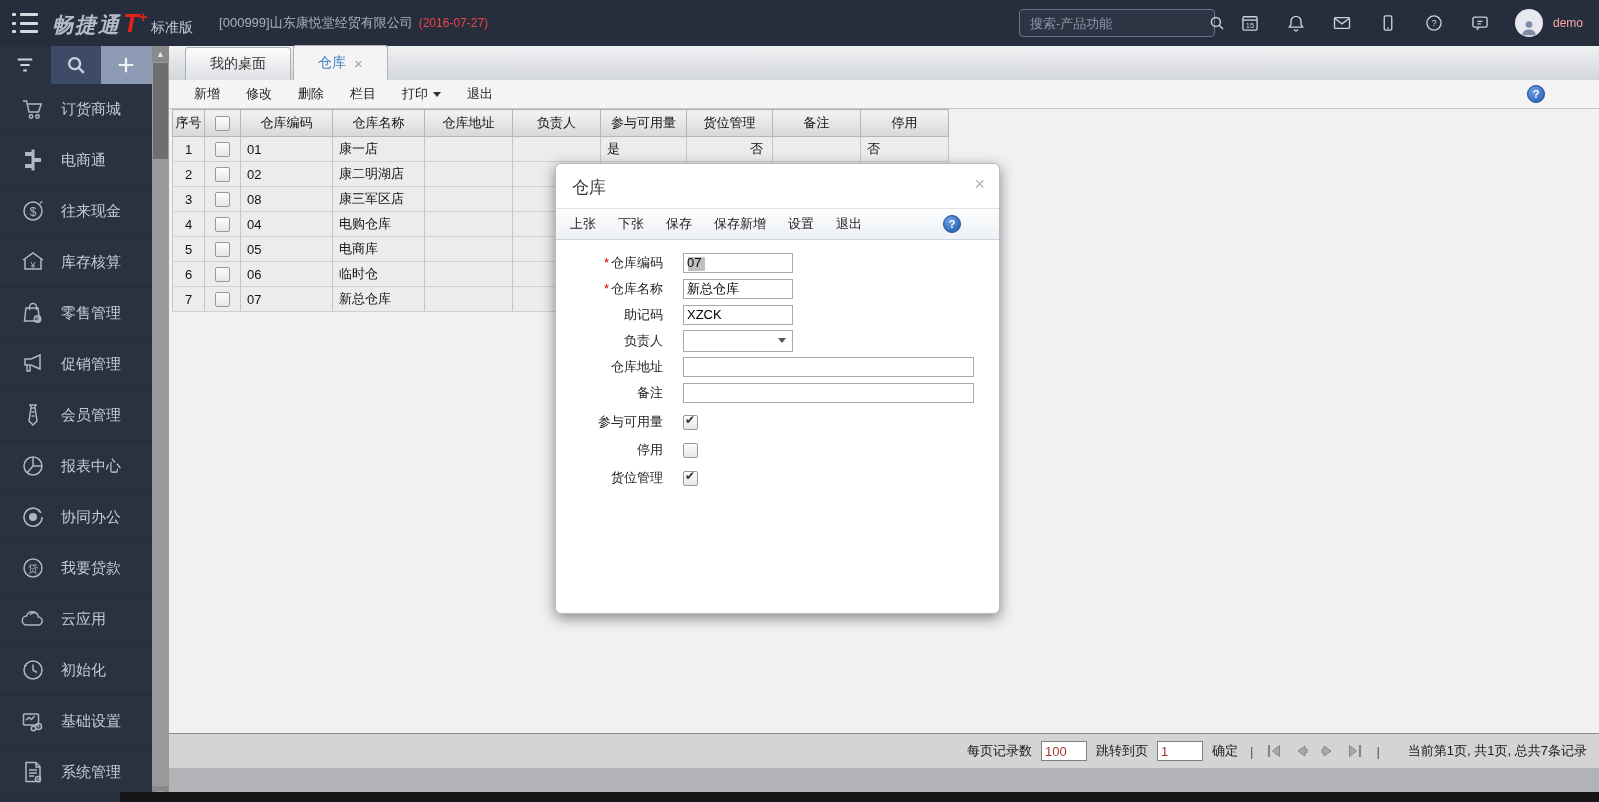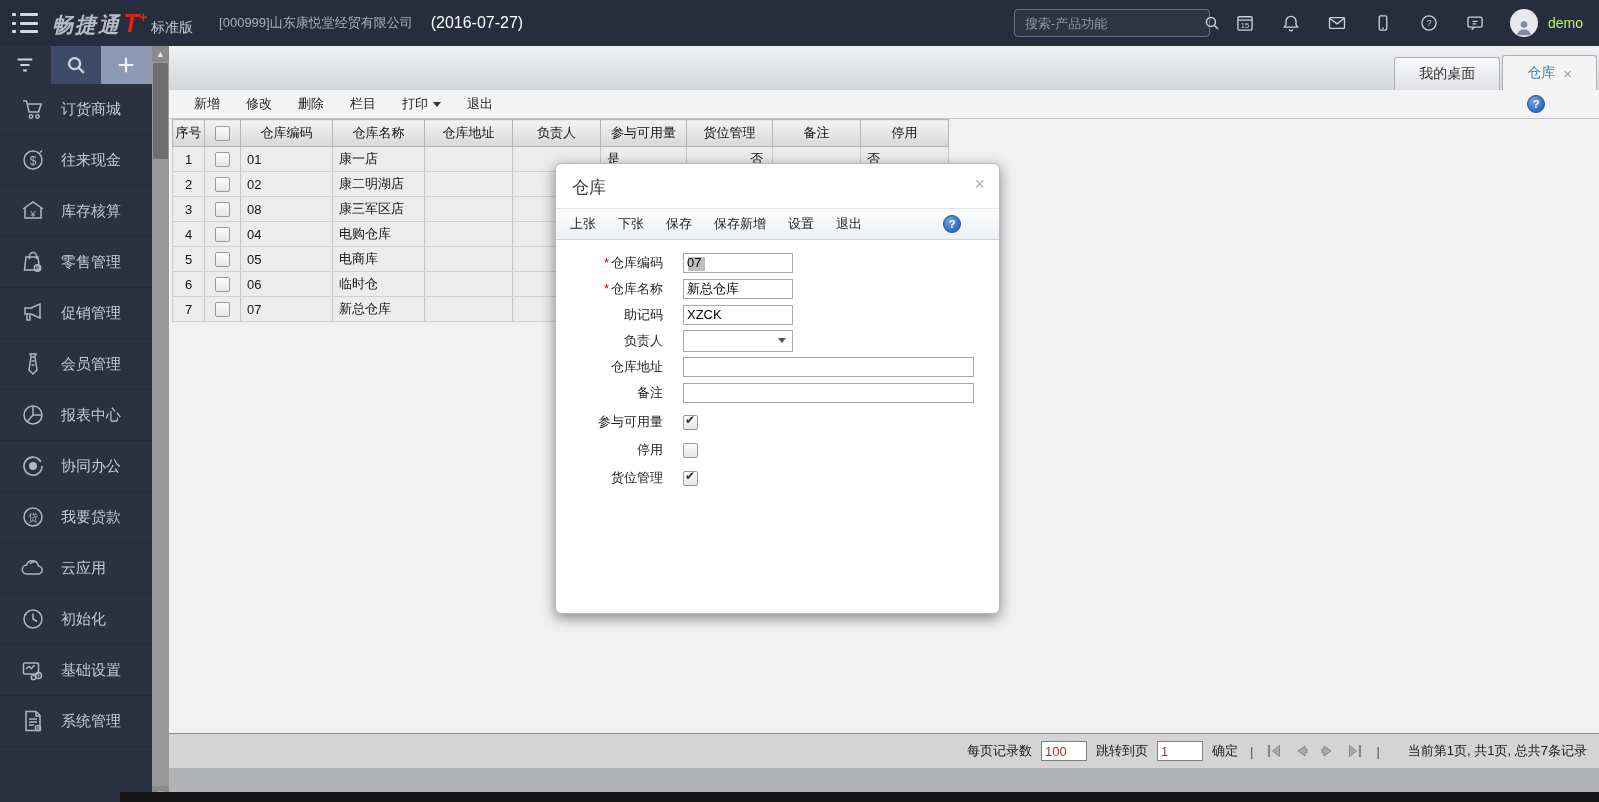--- a/index.html
+++ b/index.html
@@ -10,32 +10,32 @@
           display:flex;align-items:center;color:#c3c9d3;}
   .hamburger{width:26px;height:20px;margin:0 14px 0 12px;display:flex;flex-direction:column;justify-content:space-between;cursor:pointer;}
   .hamburger i{display:block;height:3px;background:#d5d9e0;border-radius:1px;position:relative;margin-left:8px;}
   .hamburger i::before{content:"";position:absolute;left:-8px;top:0;width:4px;height:3px;background:#d5d9e0;border-radius:1px;}
   .brand{display:flex;align-items:baseline;margin-right:26px;white-space:nowrap;}
   .brand-name{font-size:21px;font-weight:bold;font-style:italic;color:#b6bcc7;letter-spacing:2px;}
   .brand-t{font-size:26px;font-weight:bold;color:#e32119;font-style:italic;margin-left:2px;}
   .brand-plus{font-size:14px;font-weight:bold;color:#e32119;vertical-align:super;}
   .brand-ed{font-size:14px;color:#c6cbd4;margin-left:4px;}
   .company{font-size:13px;color:#a9b0bd;white-space:nowrap;}
-  .topdate{font-size:16px;color:#ffffff;margin-left:18px;white-space:nowrap;}
+  .topdate{font-size:12px;color:#ef4444;margin-left:6px;white-space:nowrap;}
   .topbar-right{margin-left:auto;display:flex;align-items:center;gap:24px;padding-right:16px;}
   .searchbox{display:flex;align-items:center;width:178px;height:26px;border:1px solid #6a7286;border-radius:4px;
              background:#2d3444;padding:0 8px;}
   .searchbox input{flex:1;border:none;outline:none;background:transparent;color:#aeb5c2;font-size:13px;
                    font-family:"Liberation Sans","DejaVu Sans",sans-serif;}
   .searchbox input::placeholder{color:#8f97a8;}
   .top-icn{width:22px;height:22px;display:inline-flex;align-items:center;justify-content:center;color:#ccd1da;cursor:pointer;}
   .top-icn svg{width:20px;height:20px;}
   .avatar{width:28px;height:28px;border-radius:50%;background:#e7e9ee;display:flex;align-items:flex-end;justify-content:center;overflow:hidden;}
   .avatar svg{width:20px;height:20px;color:#7e8ba2;}
-  .username{font-size:14px;color:#bef264;margin-left:-14px;}
+  .username{font-size:12px;color:#fca5a5;margin-left:-14px;}
   
   .main{position:absolute;left:0;top:46px;width:1599px;height:756px;display:flex;}
   .sidebar{width:152px;background:#2a3140;flex:none;display:flex;flex-direction:column;}
   .side-btns{height:38px;display:flex;flex:none;}
   .side-btn{width:50.6px;display:flex;align-items:center;justify-content:center;cursor:pointer;color:#cdd3de;}
   .side-btn svg{width:22px;height:22px;}
   .side-btn.b2{background:#3e4b66;}
   .side-btn.b3{background:#8c9ab3;color:#f0f2f6;}
   .side-menu{flex:1;overflow:hidden;}
   .side-item{height:50px;display:flex;align-items:center;padding-left:20px;gap:15px;cursor:pointer;
@@ -43,21 +43,21 @@
   .side-item .icn{width:26px;height:26px;color:#aeb6c4;flex:none;display:inline-flex;}
   .side-item .icn svg{width:26px;height:26px;}
   .side-scroll{width:17px;background:#9a9a9a;flex:none;position:relative;}
   .scroll-arrow{position:absolute;left:0;width:17px;height:16px;background:#8a8a8a;color:#e3e3e3;
                 font-size:9px;display:flex;align-items:center;justify-content:center;cursor:pointer;}
   .scroll-arrow.up{top:0;}
   .scroll-arrow.down{bottom:0;}
   .scroll-thumb{position:absolute;left:1px;top:17px;width:15px;height:96px;background:#6e6e6e;border-radius:1px;cursor:pointer;}
   .content{flex:1;display:flex;flex-direction:column;min-width:0;}
   
-  .tabbar{height:44px;flex:none;background:linear-gradient(#f0f1f3,#d3d6da);display:flex;align-items:flex-end;padding-left:16px;justify-content:flex-end;}
+  .tabbar{height:34px;flex:none;background:linear-gradient(#f0f1f3,#d3d6da);display:flex;align-items:flex-end;padding-left:16px;}
   .tab{height:32px;display:flex;align-items:center;justify-content:center;gap:8px;padding:0 24px;margin-right:2px;
        border:1px solid #acb1b8;border-bottom:none;border-radius:3px 3px 0 0;font-size:14px;cursor:pointer;
        background:linear-gradient(#fbfbfc,#dfe1e5);color:#333;}
   .tab.active{background:#f4f4f4;color:#3f7fc1;height:34px;}
   .tab .tab-close{color:#9aa0a8;font-size:15px;cursor:pointer;}
   
   .toolbar{height:28px;flex:none;background:#f4f4f4;border-bottom:1px solid #c6c6c6;display:flex;align-items:center;padding-left:12px;}
   .tb-item{padding:0 13px;font-size:13px;color:#1d1d1d;cursor:pointer;display:flex;align-items:center;gap:5px;}
   .tb-caret{width:0;height:0;border-left:4px solid transparent;border-right:4px solid transparent;border-top:5px solid #333;}
   .help-badge{margin-left:auto;margin-right:54px;width:16px;height:16px;border-radius:50%;
@@ -218,20 +218,31 @@
               <svg viewBox="0 0 26 26" fill="none" stroke="currentColor" stroke-width="1.5">
                 <path d="M3 5h3.5l2.6 11h9.4l2.7-8H8"></path>
                 <circle cx="11" cy="20.5" r="1.7"></circle>
                 <circle cx="17.5" cy="20.5" r="1.7"></circle>
               </svg>
             </span>
             <span>订货商城</span>
           </div>
           <div class="side-item">
             <span class="icn">
+              <svg viewBox="0 0 26 26" fill="currentColor">
+                <rect x="5" y="5" width="9" height="4"></rect>
+                <rect x="12" y="11" width="9" height="4"></rect>
+                <rect x="5" y="17" width="9" height="4"></rect>
+                <rect x="11.5" y="2.5" width="3" height="21"></rect>
+              </svg>
+            </span>
+            <span>电商通</span>
+          </div>
+          <div class="side-item">
+            <span class="icn">
               <svg viewBox="0 0 26 26" fill="none" stroke="currentColor" stroke-width="1.5">
                 <circle cx="13" cy="13" r="9"></circle>
                 <text x="13" y="17.5" text-anchor="middle" font-size="12" stroke="none" fill="currentColor">$</text>
                 <path d="M20 5.5l2-2"></path>
               </svg>
             </span>
             <span>往来现金</span>
           </div>
           <div class="side-item">
             <span class="icn">

